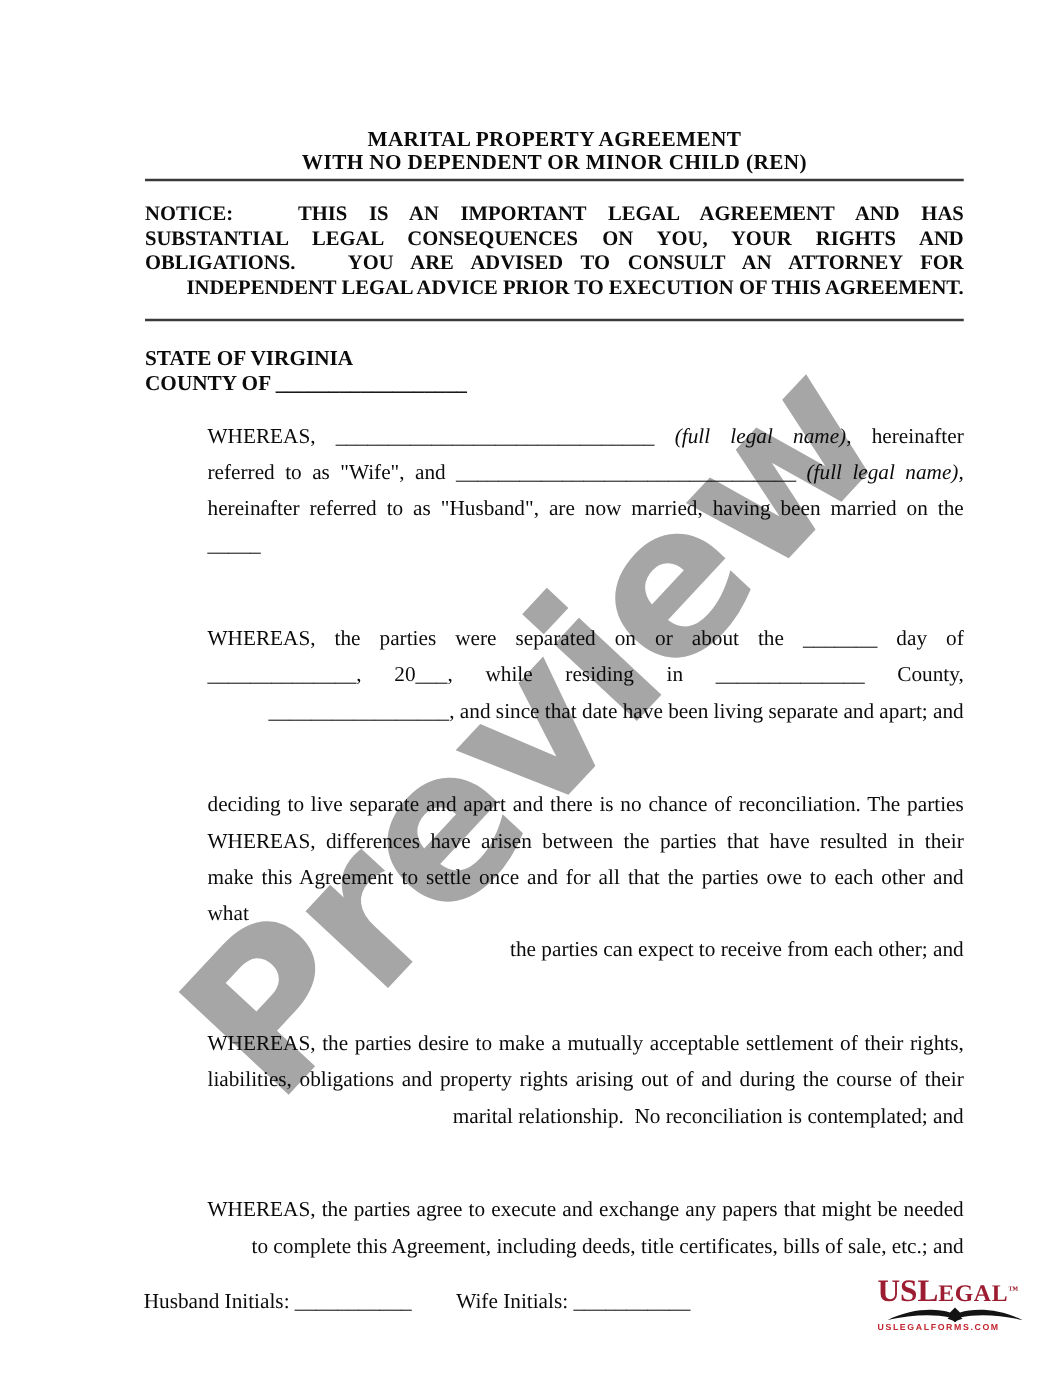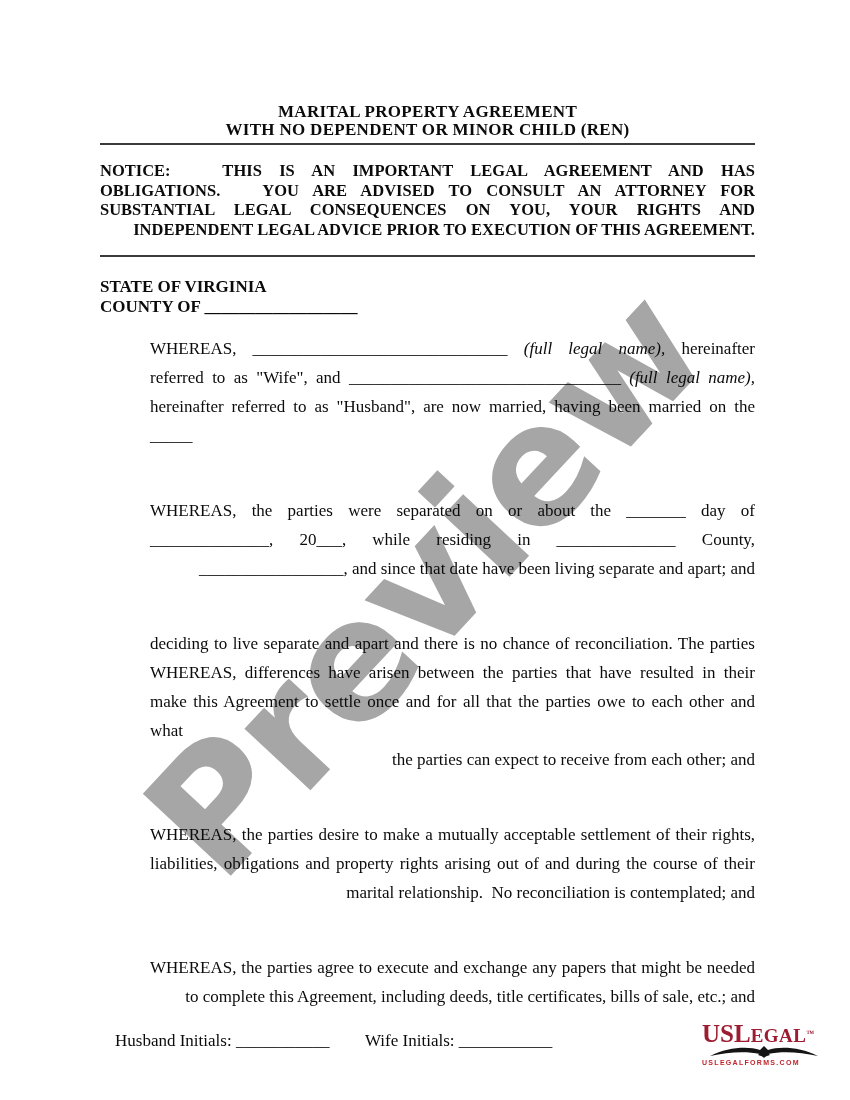--- a/index.html
+++ b/index.html
@@ -9,21 +9,21 @@
     overflow:hidden;
   }
   
   .watermark{
     position:absolute;left:50%;top:584px;
     transform:translate(-50%,-50%) rotate(-47deg);
     font-family:"DejaVu Sans",sans-serif;font-weight:bold;
     font-size:165px;letter-spacing:-3px;color:#a6a6a6;
     white-space:nowrap;z-index:0;user-select:none;
   }
-  .content{position:absolute;left:100px;top:0;width:655px;z-index:1;}
+  .content{position:absolute;left:116px;top:0;width:655px;z-index:1;}
   .title{padding-top:103px;text-align:center;font-weight:bold;
          font-size:17px;line-height:18px;letter-spacing:.3px;}
   .rule{border-top:2.5px solid #3a3a3a;height:0;}
   .rule-top{margin-top:4px;}
   .rule-bottom{margin-top:16px;}
   .notice{margin-top:16px;font-weight:bold;font-size:16.5px;line-height:19.6px;}
   .venue{margin-top:20px;font-weight:bold;font-size:17px;line-height:19.5px;}
   .paras{margin-left:50px;width:605px;font-size:17px;line-height:29px;}
   .para{margin-top:46px;}
   .para:first-child{margin-top:18px;}
@@ -53,22 +53,22 @@
 
     <div class="title">
       <div>MARITAL PROPERTY AGREEMENT</div>
       <div>WITH NO DEPENDENT OR MINOR CHILD (REN)</div>
     </div>
 
     <div class="rule rule-top"></div>
 
     <div class="notice" id="notice">
         <div class="jline"><span>NOTICE:&nbsp;&nbsp; THIS IS AN IMPORTANT LEGAL AGREEMENT AND HAS</span></div>
+        <div class="jline"><span>SUBSTANTIAL LEGAL CONSEQUENCES ON YOU, YOUR RIGHTS AND</span></div>
         <div class="jline"><span>OBLIGATIONS.&nbsp;&nbsp; YOU ARE ADVISED TO CONSULT AN ATTORNEY FOR</span></div>
-        <div class="jline"><span>SUBSTANTIAL LEGAL CONSEQUENCES ON YOU, YOUR RIGHTS AND</span></div>
         <div class="lline"><span>INDEPENDENT LEGAL ADVICE PRIOR TO EXECUTION OF THIS AGREEMENT.</span></div>
       </div>
 
     <div class="rule rule-bottom"></div>
 
     <div class="venue">
       <div>STATE OF VIRGINIA</div>
       <div>COUNTY OF __________________</div>
     </div>
 

